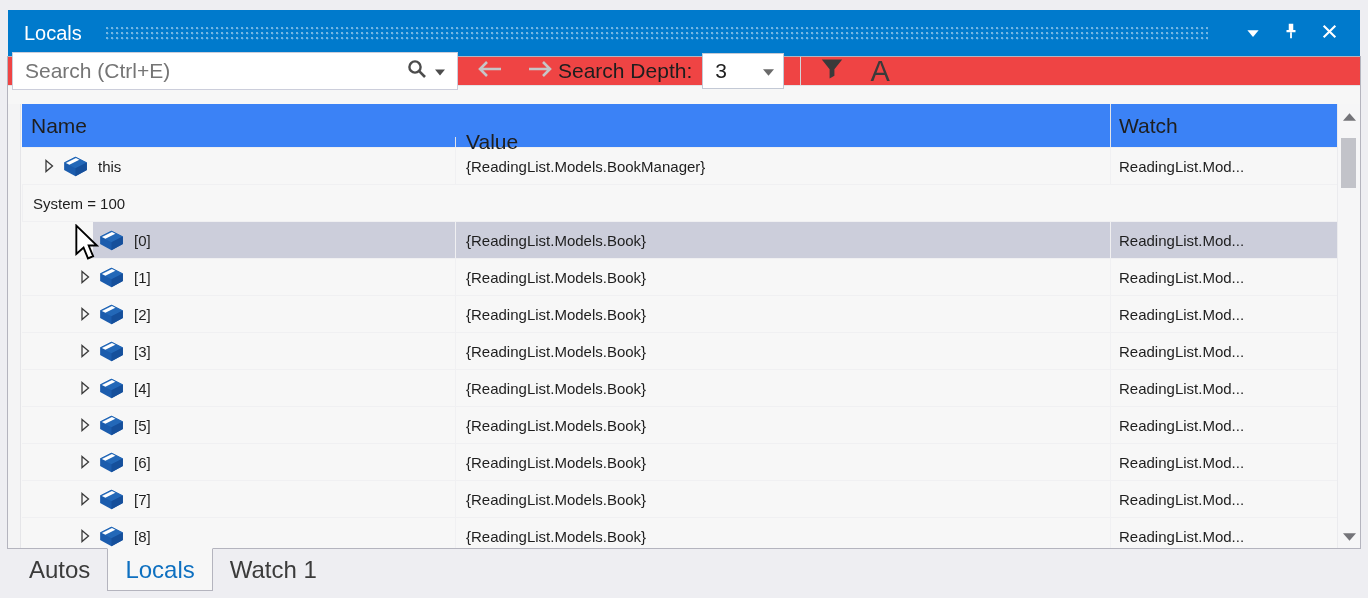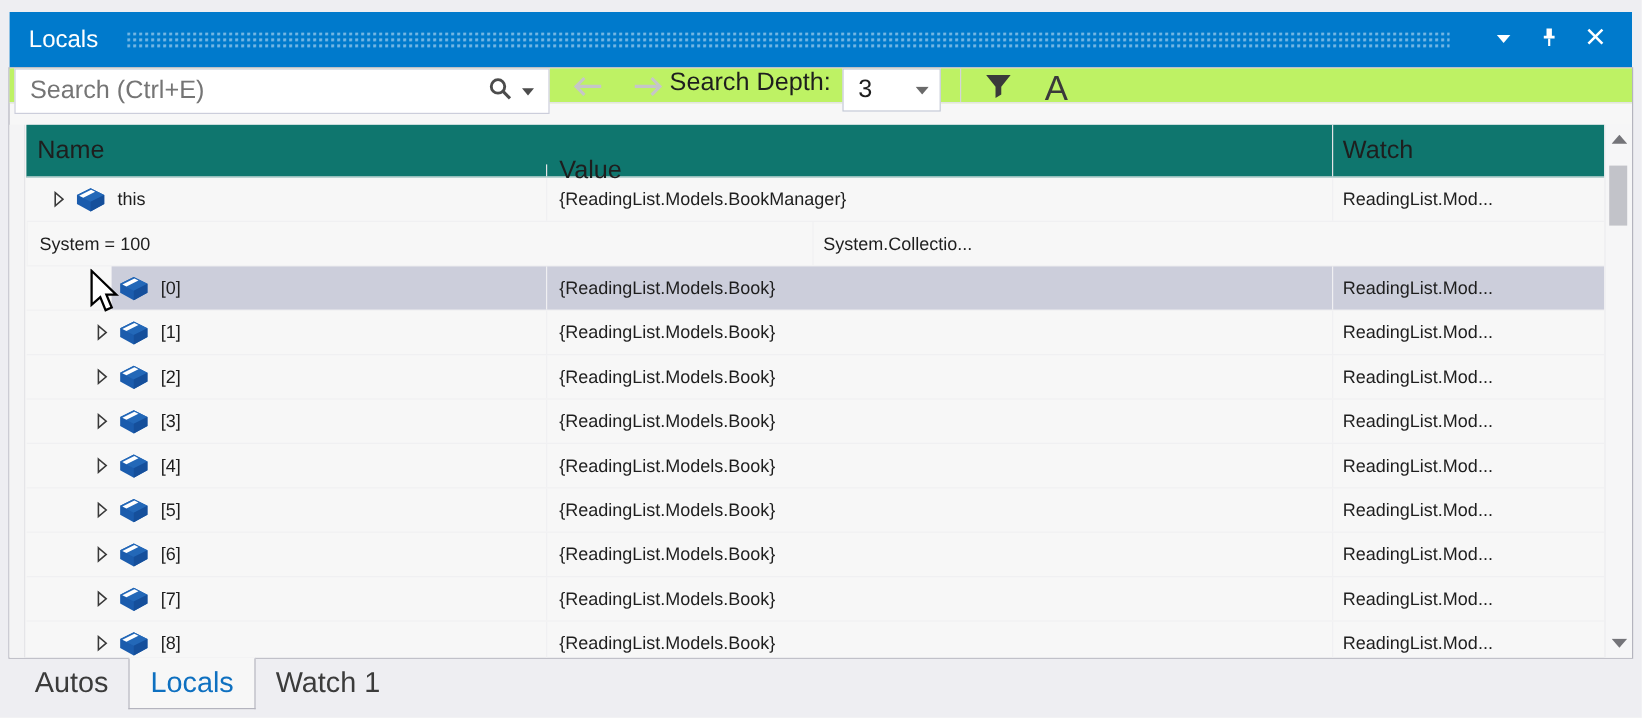--- a/index.html
+++ b/index.html
@@ -25,22 +25,22 @@
   .tb-btn { width:30px; height:30px; display:flex; align-items:center; justify-content:center; margin-left:8px; cursor:default; }
 
   
   .window-body {
     position:absolute; left:7px; top:56px; width:1354px; height:493px;
     border:1px solid #B4B4BE; background:#F7F7F7;
   }
 
   
   .toolbar {
-    height:29px; background:#bef264; border-bottom:1px solid #E3E3E6;
-    display:flex; align-items:flex-start;
+    height:29px; background:#ef4444; border-bottom:1px solid #E3E3E6;
+    display:flex; align-items:center;
   }
   .search-box {
     margin-left:4px; width:446px; height:38px; background:#FFFFFF;
     border:1px solid #CCCEDB; display:flex; align-items:center; padding:0 6px 0 12px;
   }
   .search-box input {
     flex:1; border:none; outline:none; font-family:"Liberation Sans", sans-serif;
     font-size:21px; color:#1E1E1E; background:transparent; min-width:0;
   }
   .search-box input::placeholder { color:#757575; opacity:1; }
@@ -54,21 +54,21 @@
   .depth-select .val { flex:1; font-size:21px; color:#1E1E1E; }
   .tb-sep { margin-left:16px; width:1px; height:28px; background:#D4D4D8; }
   .icon-btn { margin-left:14px; width:34px; height:34px; display:flex; align-items:center; justify-content:center; }
   .a-glyph { font-size:29px; color:#3A3A3A; line-height:1; }
 
   
   .grid { position:absolute; left:0; top:47px; right:0; bottom:0; background:#F7F7F7; }
   .gutter { position:absolute; left:0; top:0; bottom:0; width:13px; background:#F4F4F5; border-right:1px solid #E5E5E8; }
   .header-row {
     position:absolute; left:14px; top:0; right:23px; height:44px;
-    display:flex; background:#0f766e; border-bottom:1px solid #EFEFF1; font-size:21px;
+    display:flex; background:#3b82f6; border-bottom:1px solid #EFEFF1; font-size:21px;
   }
   .hcell { display:flex; align-items:center; padding-left:9px; }
   .hcell.name { width:433px; }
   .hcell.value { width:655px; border-left:1px solid #E4E4E7; padding-left:10px;margin-top:33px; }
   .hcell.type { flex:1; border-left:1px solid #E4E4E7; padding-left:8px; }
 
   .rows-viewport { position:absolute; left:14px; top:44px; right:23px; bottom:0; overflow:hidden; }
   .row { display:flex; height:37px; border-bottom:1px solid #F0F0F2; font-size:15px; }
   .cell { display:flex; align-items:center; }
   .name-cell { width:433px; }
@@ -227,21 +227,20 @@
           </svg>
         </span>
         <span class="row-label">this</span>
       </span>
     </div>
     <div class="cell value-cell">{ReadingList.Models.BookManager}</div>
     <div class="cell type-cell">ReadingList.Mod...</div>
   </div>
         <div class="row lvl0">
     <div class="cell value-cell">System = 100</div>
-    <div class="cell type-cell">System.Collectio...</div>
   </div>
         <div class="row lvl1 selected">
     <div class="cell name-cell">
       <span class="indent"></span>
       <span class="twisty collapsed">
         <svg class="tri-collapsed" width="16" height="16" viewBox="0 0 16 16">
                 <path d="M5 2.5 L11.5 8 L5 13.5 Z" fill="none" stroke="#3A3A3A" stroke-width="1.3"></path>
               </svg>
 
       </span>

